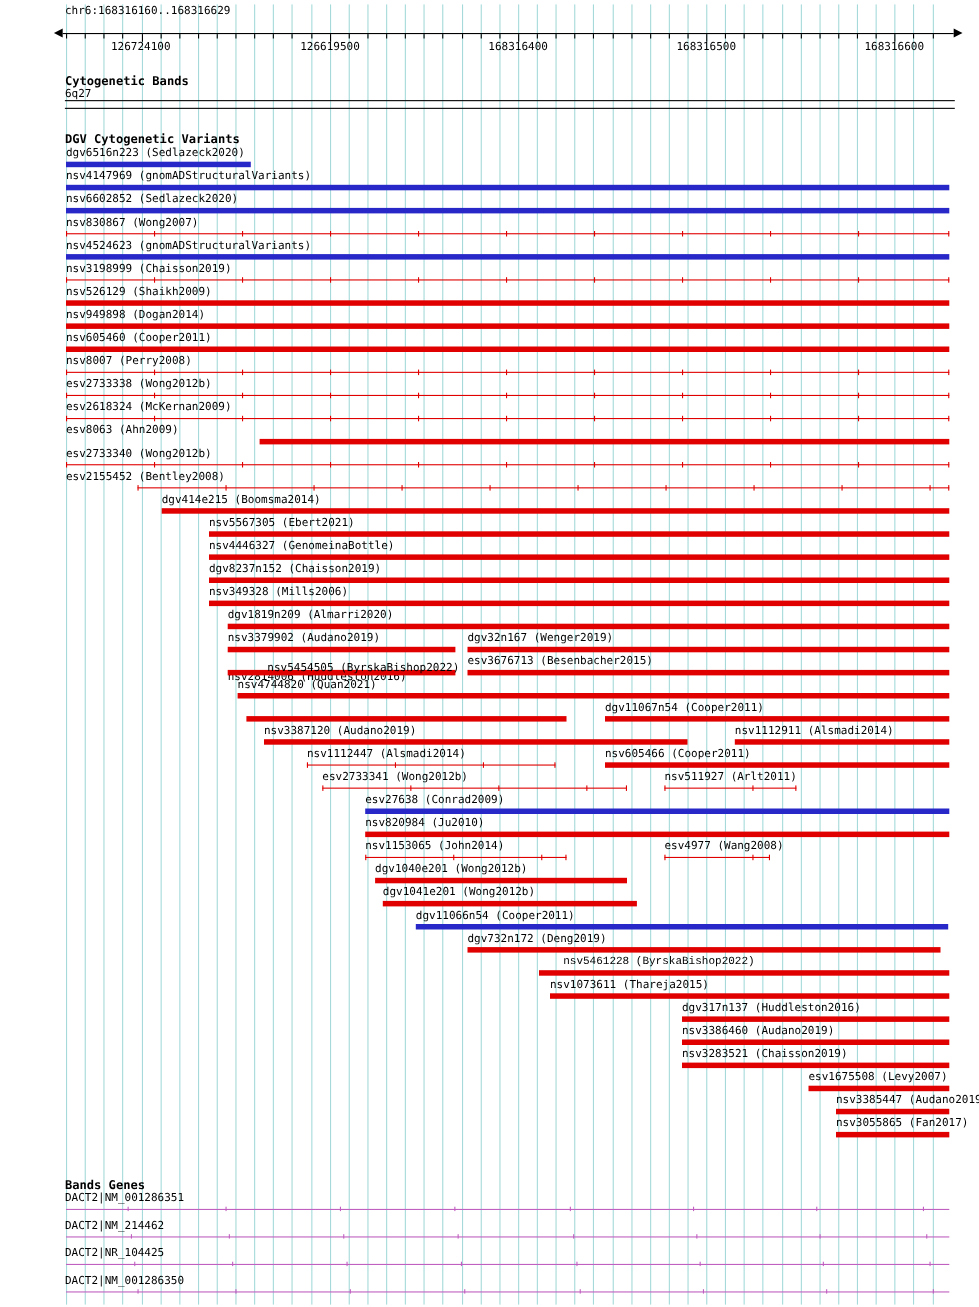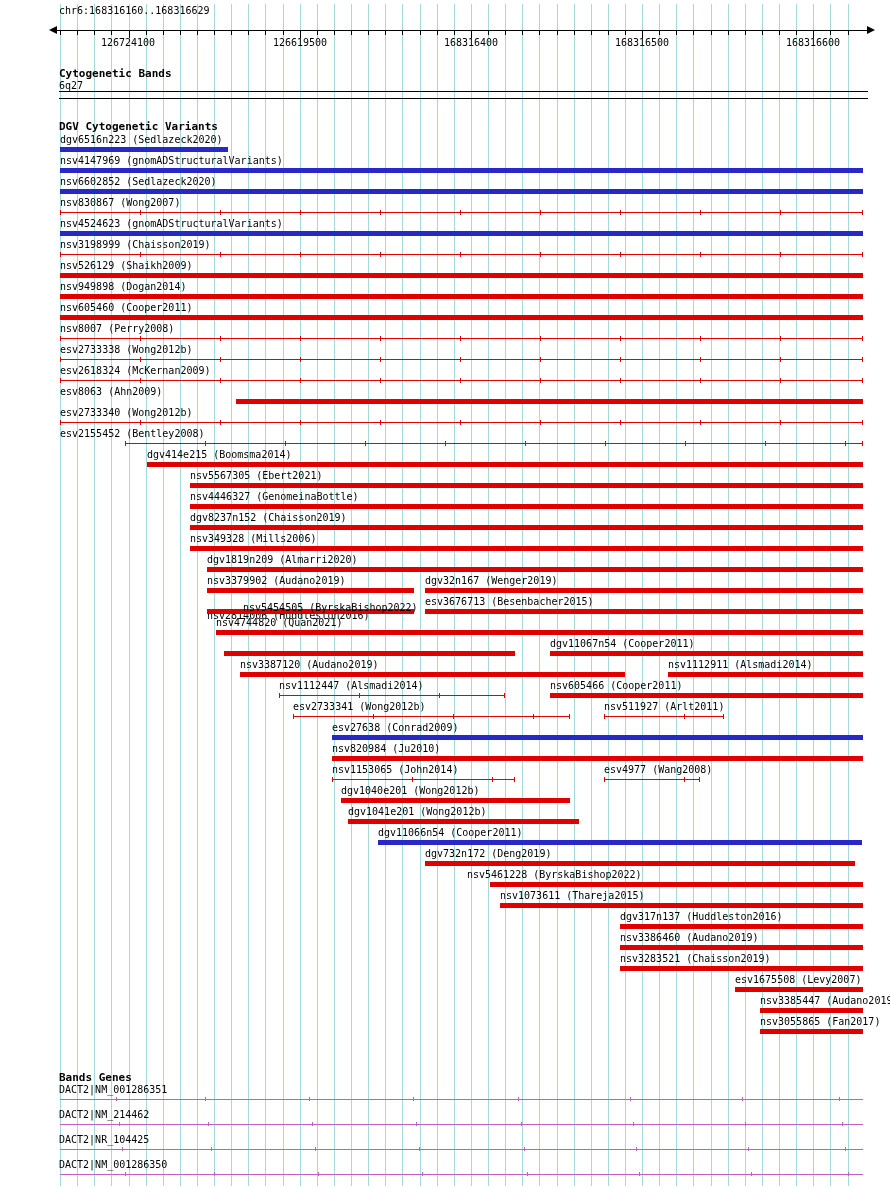--- a/index.html
+++ b/index.html
@@ -384,21 +384,21 @@
       </div>
       <div>
         <div class="f-label" style="left: 378px; top: 827px;">dgv11066n54 (Cooper2011)</div>
         <div class="bar" style="left: 378px; width: 484px; top: 840px; background: rgb(40, 40, 200);"></div>
       </div>
       <div>
         <div class="f-label" style="left: 425px; top: 848px;">dgv732n172 (Deng2019)</div>
         <div class="bar" style="left: 425px; width: 430px; top: 861px; background: rgb(224, 0, 0);"></div>
       </div>
       <div>
-        <div class="f-label" style="left: 467px; top: 869px;">nsv5461228 (ByrskaBishop2022)</div>
+        <div class="f-label" style="left: 512px; top: 869px; font-family: Liberation Mono, monospace;">nsv5461228 (ByrskaBishop2022)</div>
         <div class="bar" style="left: 490px; width: 373px; top: 882px; background: rgb(224, 0, 0);"></div>
       </div>
       <div>
         <div class="f-label" style="left: 500px; top: 890px;">nsv1073611 (Thareja2015)</div>
         <div class="bar" style="left: 500px; width: 363px; top: 903px; background: rgb(224, 0, 0);"></div>
       </div>
       <div>
         <div class="f-label" style="left: 620px; top: 911px;">dgv317n137 (Huddleston2016)</div>
         <div class="bar" style="left: 620px; width: 243px; top: 924px; background: rgb(224, 0, 0);"></div>
       </div>

